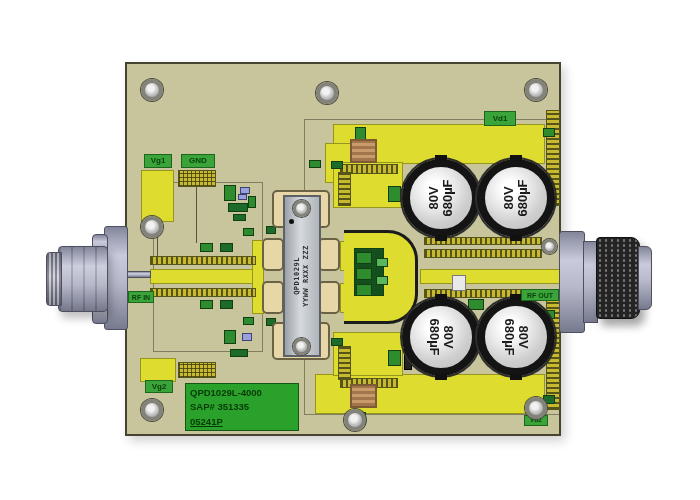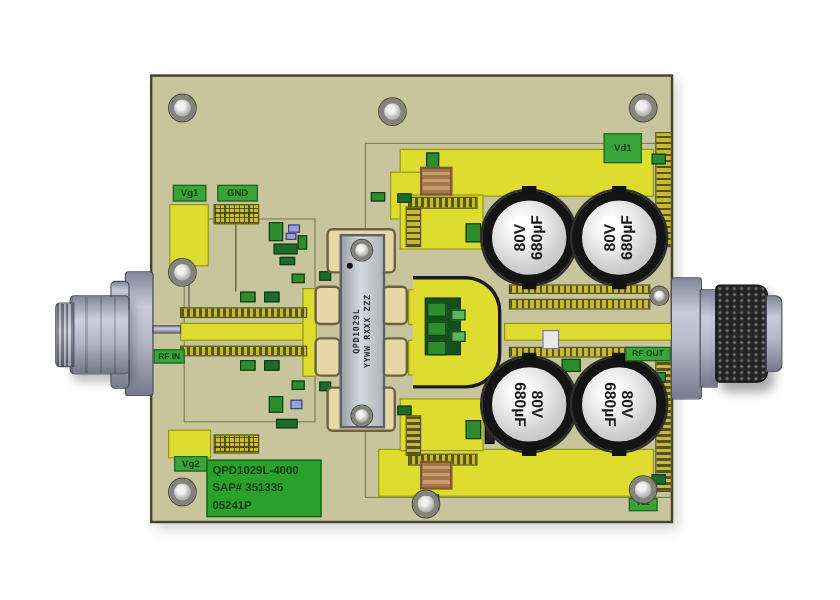--- a/index.html
+++ b/index.html
@@ -23,22 +23,22 @@
   .dot{position:absolute;left:289px;top:219px;width:5px;height:5px;border-radius:50%;background:#111;z-index:6}
   .cap{position:absolute;width:78px;height:78px;border-radius:50%;background:radial-gradient(circle at 40% 35%,#fff 0 14%,#e6e6e6 40%,#cfcfcf 62%,#b9b9b9 100%);border:8px solid var(--cap-rim,#141414);box-shadow:0 0 0 2px #2e2e2e;display:flex;align-items:center;justify-content:center;z-index:5}
   .cap i{position:absolute;width:12px;height:6px;background:#111;left:50%;transform:translateX(-50%)}
   .cap i.n1{top:-12px}.cap i.n2{bottom:-12px}
   .cap .cl{display:flex;flex-direction:column;align-items:center;font:bold 13px/14px "Liberation Sans",sans-serif;color:#1a1a1a}
   .cap.top .cl{transform:rotate(-90deg)}
   .cap.bot .cl{transform:rotate(90deg)}
   .sslabel{position:absolute;display:flex;align-items:center;justify-content:center;background:var(--silk-green,#3aa33a);color:var(--silk-text,#0a430a);font:bold 8px/1 "Liberation Sans",sans-serif;border:1px solid #1d671d;z-index:6}
   .sslabel.tiny{font-size:6.5px}
   .sslabel.small{font-size:7px}
-  .idlabel{position:absolute;left:172px;top:383px;width:96px;height:48px;background:var(--label-green,#2aa12a);border:1px solid #145614;color:#083a08;font:bold 9.5px/1.5 "Liberation Sans",sans-serif;padding:2px 4px;z-index:6}
-  .idlabel .u{}
+  .idlabel{position:absolute;left:185px;top:383px;width:114px;height:48px;background:var(--label-green,#2aa12a);border:1px solid #145614;color:#083a08;font:bold 9.5px/1.5 "Liberation Sans",sans-serif;padding:2px 4px;z-index:6}
+  .idlabel .u{text-decoration:underline}
   .screw{position:absolute;width:22px;height:22px;border-radius:50%;background:radial-gradient(circle at 42% 38%,#f2f2f2 0 26%,#c2c2c2 55%,#8f8f8f 100%);border:4px solid #83837b;box-shadow:0 0 0 1px #4c4c42;z-index:7}
   .screw.sm{width:15px;height:15px;border-width:3px}
   .screw.tr{width:17px;height:17px;border-width:3px;z-index:6}
   .metal{background:linear-gradient(180deg,#83859a 0,#c9cbdc 28%,#b7b9ca 55%,#777a8e 100%);border:1px solid #4e5060}
   .conn{position:absolute;z-index:8}
   .barrel{background:repeating-linear-gradient(90deg,rgba(0,0,0,.16) 0 2px,rgba(0,0,0,0) 2px 12px),linear-gradient(180deg,#83859a 0,#cdcfdf 30%,#b5b7c8 60%,#74768a 100%);border:1px solid #4e5060;border-radius:4px;box-shadow:3px 6px 8px rgba(0,0,0,.25)}
   .ridged{background:repeating-linear-gradient(90deg,rgba(0,0,0,.3) 0 2px,rgba(255,255,255,.25) 2px 4px),linear-gradient(180deg,#8a8c9e,#c6c8d6 45%,#7b7d90);border:1px solid #4e5060;border-radius:4px 0 0 4px}
   .knurl{position:absolute;background-color:#242424;background-image:radial-gradient(circle,#777 1px,transparent 1.5px);background-size:6px 5px;border:1px solid #111;border-radius:4px 9px 9px 4px;box-shadow:5px 7px 9px rgba(0,0,0,.35);z-index:8}
 </style>
 </head>
@@ -168,21 +168,21 @@
     <i class="n1"></i>
       <i class="n2"></i>
     <div class="cl">
       <span>80V</span>
       <span>680µF</span>
     </div>
   </div>
 
   <div class="sslabel" style="left:144px;top:154px;width:28px;height:14px">Vg1</div>
   <div class="sslabel" style="left:181px;top:154px;width:34px;height:14px">GND</div>
-  <div class="sslabel" style="left:503px;top:111px;width:32px;height:25px">Vd1</div>
+  <div class="sslabel" style="left:484px;top:111px;width:32px;height:15px">Vd1</div>
   <div class="sslabel small" style="left:128px;top:291px;width:26px;height:12px">RF IN</div>
   <div class="sslabel small" style="left:521px;top:289px;width:38px;height:12px">RF OUT</div>
   <div class="sslabel" style="left:145px;top:380px;width:28px;height:13px">Vg2</div>
   <div class="sslabel tiny" style="left:524px;top:415px;width:24px;height:11px">Vd2</div>
   <div class="idlabel">
     <div>QPD1029L-4000</div>
     <div>SAP# 351335</div>
     <div><span class="u">05241P</span></div>
   </div>
 

